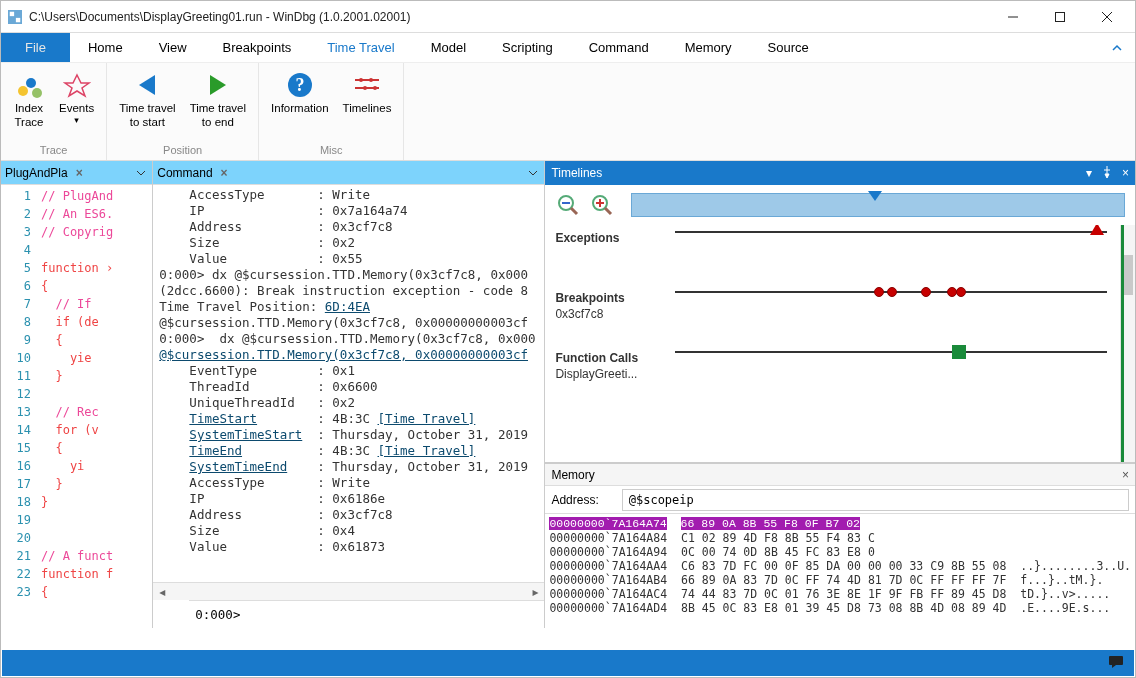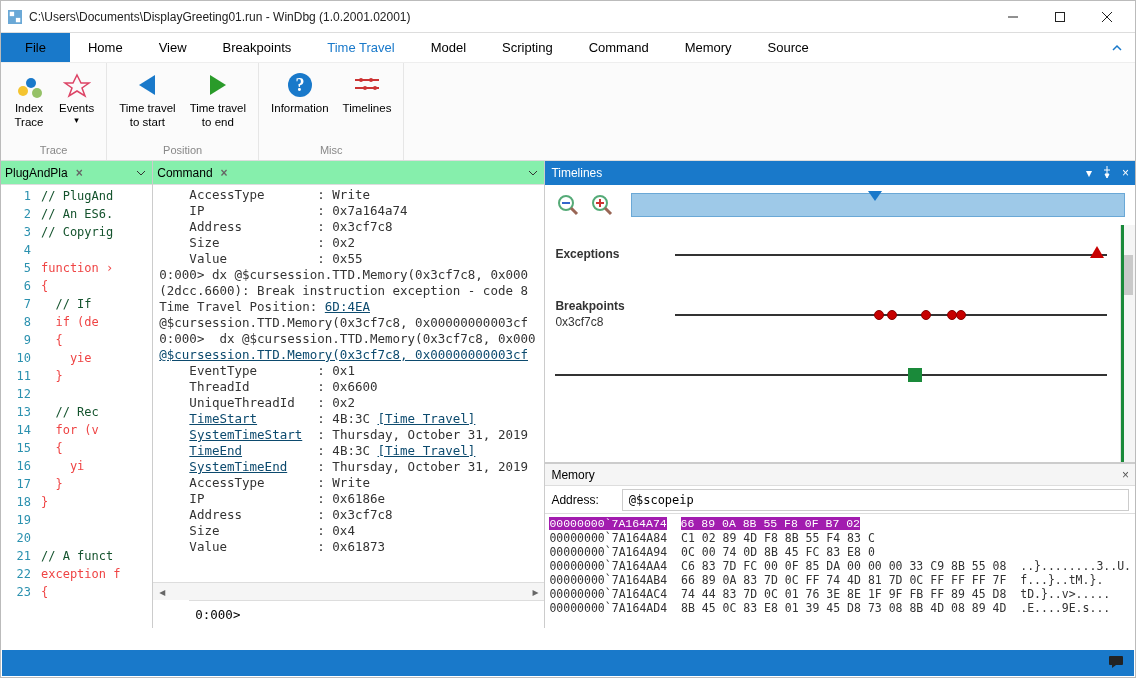--- a/index.html
+++ b/index.html
@@ -5,59 +5,59 @@
 * { margin: 0; padding: 0; box-sizing: border-box; }
 body { font-family: "Segoe UI", Arial, sans-serif; font-size: 12px; background: #fff; width: 1136px; height: 678px; overflow: hidden; position: relative; border: 1px solid #bbb; }
 .titlebar { height: 32px; display: flex; align-items: center; padding: 0 6px; background: #fff; border-bottom: 1px solid #ddd; }
 .titlebar .icon { width: 16px; height: 16px; margin-right: 6px; display:flex; align-items:center; justify-content:center; }
 .titlebar .title { flex: 1; font-size: 12px; color: #222; }
 .win-controls { display: flex; gap: 2px; }
 .win-btn { width: 45px; height: 28px; display: flex; align-items: center; justify-content: center; color: #222; }
 
 .menubar { height: 30px; background: #fff; border-bottom: 1px solid #eee; display: flex; }
 .menu-item { padding: 0 18px; display: flex; align-items: center; font-size: 13px; cursor: pointer; }
-.menu-item.file { background: #1979ca; color: #000000; font-weight: 500; padding: 0 24px; }
+.menu-item.file { background: #1979ca; color: #e5e5e5; font-weight: 500; padding: 0 24px; }
 .menu-item.active { color: #1979ca; }
 .menu-right { margin-left: auto; padding: 0 12px; display:flex; align-items:center; color:#1979ca; }
 
 .ribbon { height: 98px; background: #fbfbfb; border-bottom: 1px solid #ddd; display: flex; }
 .ribbon-group { border-right: 1px solid #e6e6e6; padding: 4px 8px 0 8px; display: flex; flex-direction: column; }
 .ribbon-row { display: flex; gap: 6px; }
 .ribbon-btn { display: flex; flex-direction: column; align-items: center; padding: 2px 4px; cursor: pointer; font-size: 11.5px; line-height:1.25; text-align:center; }
 .ribbon-btn .ico { width: 32px; height: 32px; display:flex; align-items:center; justify-content:center; font-size:22px; }
 .ribbon-label { text-align: center; font-size: 11px; color: #888; margin-top: auto; padding: 2px 0 4px; }
 
 .workspace { display: flex; height: 467px; background: #fff; }
 .source-pane { width: 158px; display: flex; flex-direction: column; border-right: 1px solid #ccc; }
-.pane-head { height: 24px; background: #86efac; border-bottom: 1px solid #ddd; display: flex; align-items: center; padding: 0 4px; font-size: 12px; }
+.pane-head { height: 24px; background: #7dd3fc; border-bottom: 1px solid #ddd; display: flex; align-items: center; padding: 0 4px; font-size: 12px; }
 .tab-x { margin-left: 4px; color: #666; font-weight:bold; padding:0 4px; }
 .pane-head .drop { margin-left: auto; width:14px; height:14px; display:flex; align-items:center; justify-content:center; }
 .code-body { flex:1; overflow: hidden; font-family: Consolas, monospace; font-size: 12px; line-height: 18px; padding-top:2px; }
 .code-line { display: flex; }
 .gutter { width: 40px; text-align: right; color: #2b91af; padding-right: 10px; user-select:none; }
-.src { color: #14532d; white-space: pre; }
+.src { color: #ec4899; white-space: pre; }
 .src.dk { color: #ef4444; }
 
 .command-pane { width: 407px; display:flex; flex-direction:column; border-right:1px solid #ccc; }
 .cmd-body { flex:1; font-family: Consolas, monospace; font-size: 12.5px; line-height: 16px; padding: 2px 6px; color: #333; overflow:hidden; position:relative; white-space: pre; }
 .cmd-body .link { color: #0c4a6e; text-decoration: underline; }
 .cmd-scroll { height:18px; background:#f5f5f5; border-top:1px solid #ddd; display:flex; align-items:center; }
 .cmd-scroll .sbtn { width:18px; text-align:center; color:#666; }
 .cmd-scroll .track { flex:1; }
 .cmd-input { height: 28px; display:flex; align-items:center; padding: 0 6px; font-family: Consolas, monospace; font-size: 12.5px; border-top:1px solid #ddd;margin-left:36px; }
 
 .right-col { flex:1; display:flex; flex-direction:column; }
 .tl-head { height: 24px; background: #1979ca; color: #fff; display: flex; align-items: center; padding: 0 6px; font-size: 12px; }
 .tl-head .pinbtns { margin-left:auto; display:flex; gap:10px; }
 .tl-tools { height: 40px; display:flex; align-items:center; padding: 4px 10px; gap:8px; background:#fff; position:relative; }
 .zoom { width:26px; height:26px; display:flex; align-items:center; justify-content:center; color:#666; border:1px solid transparent; }
 .tl-slider { flex:1; height: 24px; background: #9ec9e8; border: 1px solid #6aa8d6; position:relative; margin-left:8px; }
 .tl-slider .thumb { position:absolute; top:-3px; left:48%; width:0; height:0; border-left:7px solid transparent; border-right:7px solid transparent; border-top:10px solid #1979ca; }
 .tl-rows { flex:1; border-bottom:1px solid #ccc; position:relative; overflow:hidden; background:#fff; }
-.tl-row { display:flex; align-items:center; padding: 6px 10px; border-bottom: none; position:relative; height:60px; }
+.tl-row { display:flex; padding: 6px 10px; border-bottom: none; position:relative; height:60px; }
 .tl-row .lbl { width:120px; font-size:12px; color:#333; line-height:1.3; }
 .tl-row .track { flex:1; height:2px; background:#333; position:relative; margin-right:18px; }
 .tl-row .lbl b { font-weight:600; }
 .dot { position:absolute; width:10px; height:10px; background:#c70000; border-radius:50%; top:-4px; border:1px solid #800; }
 .tri { position:absolute; top:-8px; width:0; height:0; border-left:7px solid transparent; border-right:7px solid transparent; border-bottom:12px solid #c70000; }
 .playhead { position:absolute; top:0; bottom:0; width:3px; background:#1a8a3a; left:576px; z-index:2; }
 .callmark { position:absolute; top:-6px; width:14px; height:14px; background:#1a8a3a; }
 .vscroll { position:absolute; right:0; top:0; bottom:0; width:15px; background:#f5f5f5; border-left:1px solid #e5e5e5; }
 .vscroll .th { position:absolute; left:2px; right:2px; top:30px; height:40px; background:#c9c9c9; }
 
@@ -292,21 +292,21 @@
         <div class="code-line">
           <span class="gutter">20</span>
           <span class="src dk"></span>
         </div>
         <div class="code-line">
           <span class="gutter">21</span>
           <span class="src">// A funct</span>
         </div>
         <div class="code-line">
           <span class="gutter">22</span>
-          <span class="src dk">exception f</span>
+          <span class="src dk">function f</span>
         </div>
         <div class="code-line">
           <span class="gutter">23</span>
           <span class="src dk">{</span>
         </div>
       </div>
   </div>
 
   <div class="command-pane">
     <div class="pane-head">
@@ -377,20 +377,21 @@
         <div class="lbl"><b>Breakpoints</b><br><span>0x3cf7c8</span></div>
         <div class="track">
           <div class="dot" style="left:46%"></div>
           <div class="dot" style="left:49%"></div>
           <div class="dot" style="left:57%"></div>
           <div class="dot" style="left:63%"></div>
           <div class="dot" style="left:65%"></div>
         </div>
       </div>
       <div class="tl-row">
+        <div class="lbl"><b>Function Calls</b><br><span>DisplayGreeti...</span></div>
         <div class="track">
           <div class="callmark" style="left:64%"></div>
         </div>
       </div>
 
     </div>
 
     <div class="mem-pane">
       <div class="mem-head">
         <span>Memory</span>

